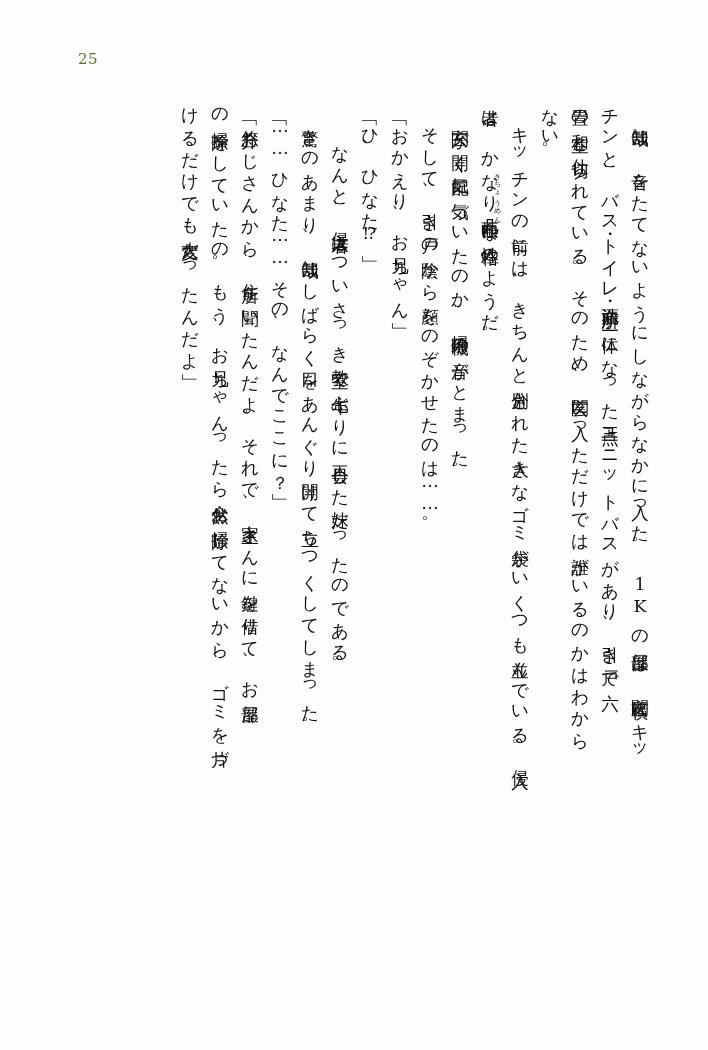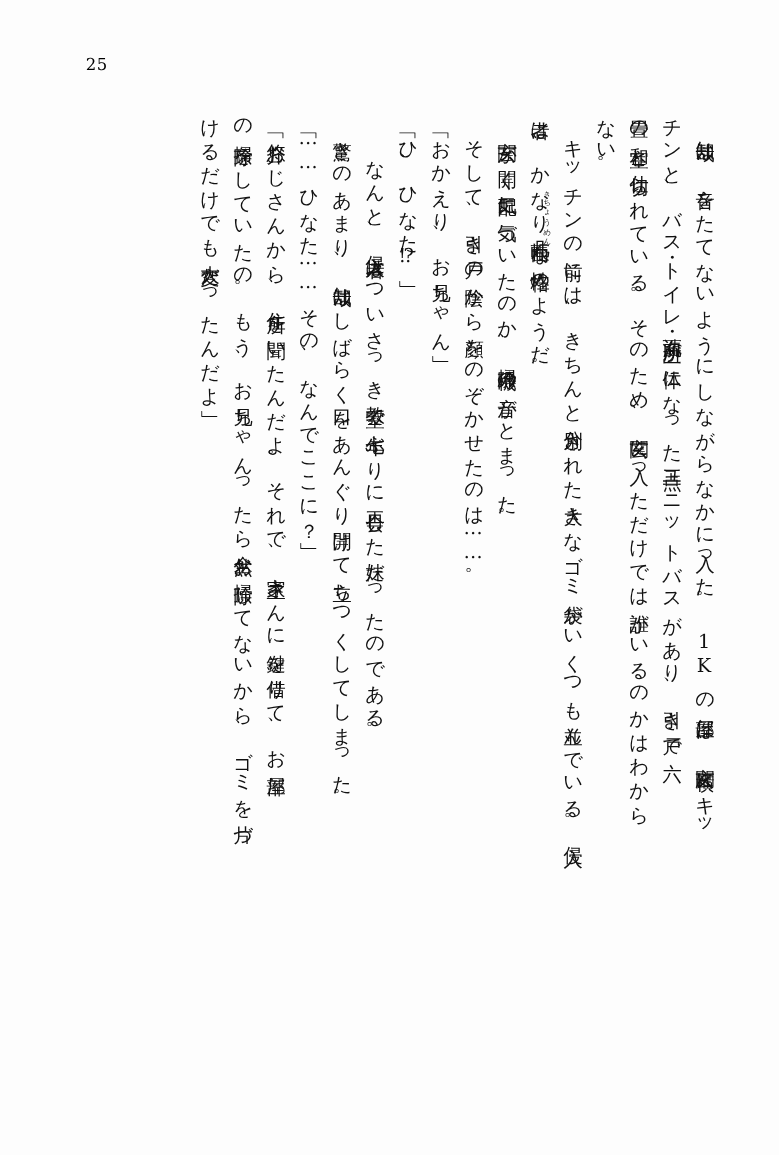--- a/index.html
+++ b/index.html
@@ -23,21 +23,21 @@
     box-sizing: border-box;
   }
 
   
   #page-number {
     position: absolute;
     top: 50px;
     left: 78px;
     font-size: 15px;
     font-family: "DejaVu Serif", "Liberation Serif", serif;
-    color: #000000;
+    color: #4d7c0f;
     letter-spacing: 0.5px;
   }
 
   
   #text-body {
     position: absolute;
     top: 96px;
     right: 60px;
     bottom: 60px;
     left: 46px;

